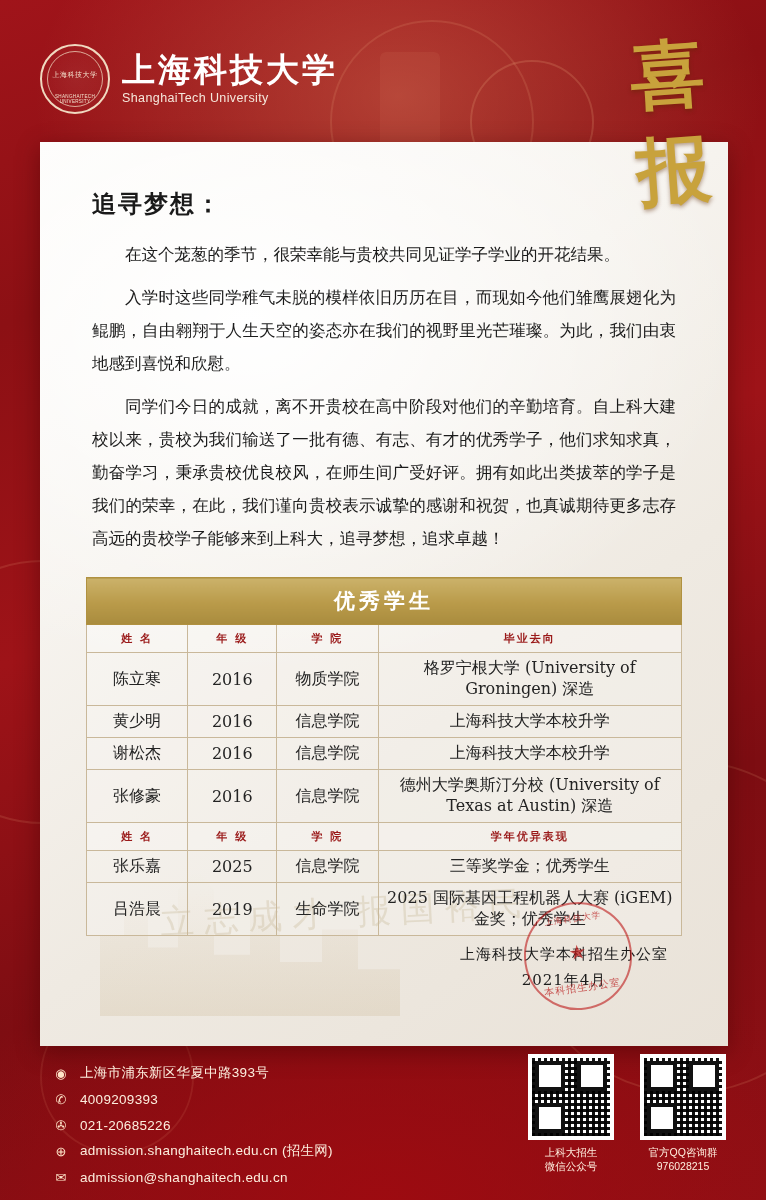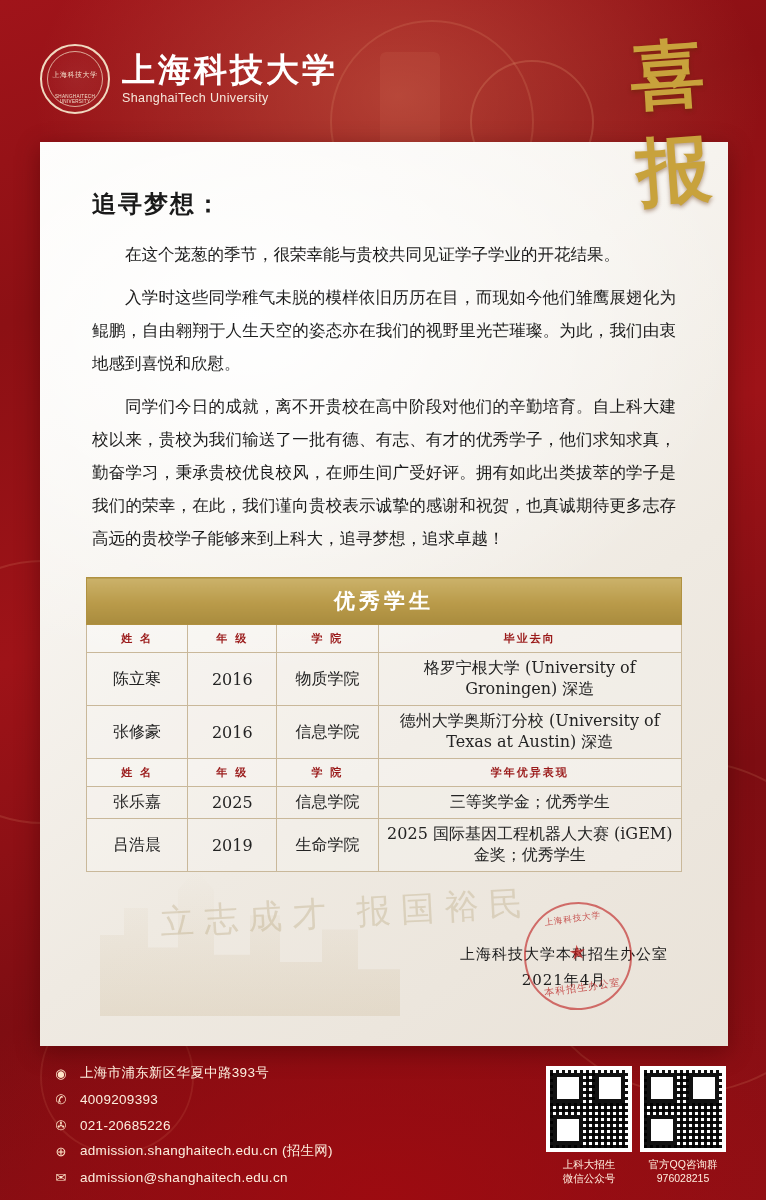--- a/index.html
+++ b/index.html
@@ -132,21 +132,21 @@
 
   
   .footer{position:absolute;left:0;bottom:0;width:766px;height:154px;z-index:6;}
   .contact{position:absolute;left:52px;top:14px;color:#fdeede;font-family:"Liberation Sans",sans-serif;}
   .crow{display:flex;align-items:center;height:26px;font-size:13.5px;letter-spacing:.3px;}
   .cicon{
     width:18px;height:18px;margin-right:10px;flex:0 0 auto;
     display:flex;align-items:center;justify-content:center;
     color:#ffe4c8;font-size:13px;line-height:1;
   }
-  .qrs{position:absolute;right:40px;top:20px;display:flex;gap:8px;}
+  .qrs{position:absolute;right:40px;top:8px;display:flex;gap:26px;}
   .qrbox{text-align:center;color:#ffeede;font-family:"Liberation Sans",sans-serif;}
   .qr{
     width:86px;height:86px;background:#ffffff;padding:4px;box-sizing:border-box;
   }
   .qr-inner{
     width:100%;height:100%;
     background-color:#fff;
     background-image:
       repeating-linear-gradient(0deg,#111 0 3px,transparent 3px 6px),
       repeating-linear-gradient(90deg,#111 0 3px,transparent 3px 6px);
@@ -219,20 +219,32 @@
             <th>学 院</th>
             <th>毕业去向</th>
           </tr>
           <tr>
             <td class="cell">陈立寒</td>
             <td class="cell">2016</td>
             <td class="cell">物质学院</td>
             <td class="cell">格罗宁根大学 (University of Groningen) 深造</td>
           </tr>
           <tr>
+            <td class="cell">黄少明</td>
+            <td class="cell">2016</td>
+            <td class="cell">信息学院</td>
+            <td class="cell">上海科技大学本校升学</td>
+          </tr>
+          <tr>
+            <td class="cell">谢松杰</td>
+            <td class="cell">2016</td>
+            <td class="cell">信息学院</td>
+            <td class="cell">上海科技大学本校升学</td>
+          </tr>
+          <tr>
             <td class="cell">张修豪</td>
             <td class="cell">2016</td>
             <td class="cell">信息学院</td>
             <td class="cell">德州大学奥斯汀分校 (University of Texas at Austin) 深造</td>
           </tr>
           <tr>
             <th>姓 名</th>
             <th>年 级</th>
             <th>学 院</th>
             <th>学年优异表现</th>

